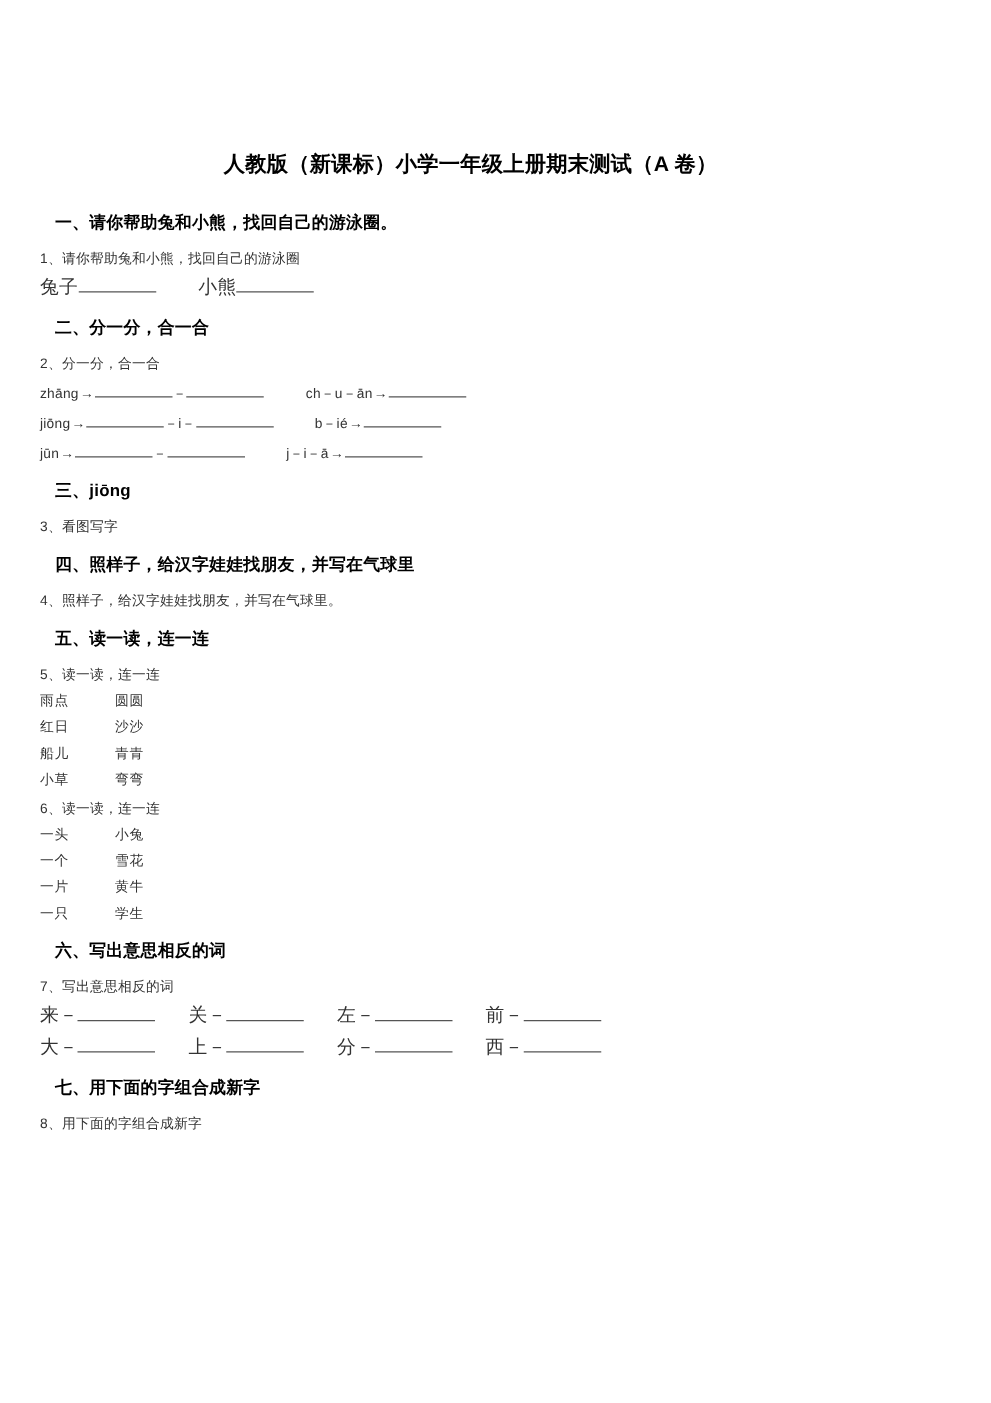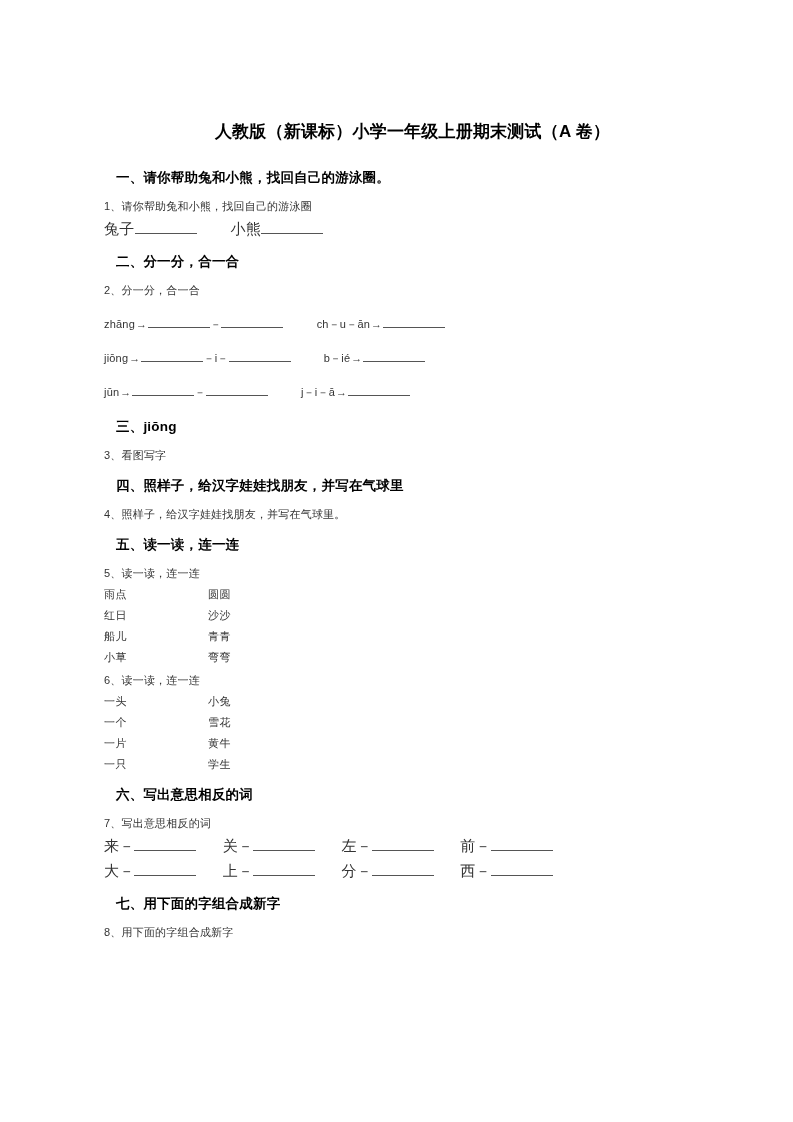--- a/index.html
+++ b/index.html
@@ -12,21 +12,21 @@
     height: 1122px;
     font-family: "Liberation Sans", "DejaVu Sans", sans-serif;
     color: #000000;
     position: relative;
     overflow: hidden;
   }
   .page {
     width: 793px;
     height: 1122px;
     box-sizing: border-box;
-    padding: 120px 72px 40px 104px;
+    padding: 120px 72px 40px 32px;
     position: relative;
   }
   .doc-title {
     text-align: center;
     font-size: 17px;
     font-weight: bold;
     margin: 0 0 26px 0;
     letter-spacing: 0.2px;
   }
   .section-head {
@@ -67,37 +67,36 @@
     color: #333333;
     margin: 6px 0;
     letter-spacing: 0.5px;
   }
   .match-left {
     display: inline-block;
     width: 60px;
   }
   .match-right {
     display: inline-block;
-    margin-left: 44px;
   }
   .opp-row {
     font-size: 15px;
     color: #333333;
     margin: 6px 0;
     letter-spacing: 0.2px;
   }
   .opp-item {
     display: inline-block;
     margin-right: 22px;
     white-space: nowrap;
   }
   .py-row {
     font-size: 11px;
     color: #333333;
-    margin: 18px 0;
+    margin: 8px 0;
     letter-spacing: 0.2px;
     white-space: nowrap;
   }
   .py-item {
     display: inline-block;
     margin-right: 30px;
   }
   .arrow { padding: 0 1px; }
 </style>
 </head>

